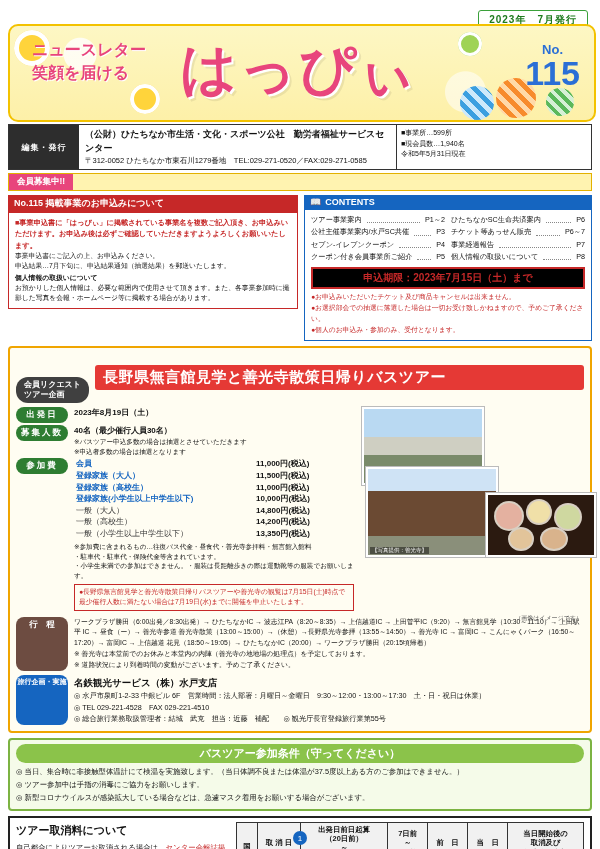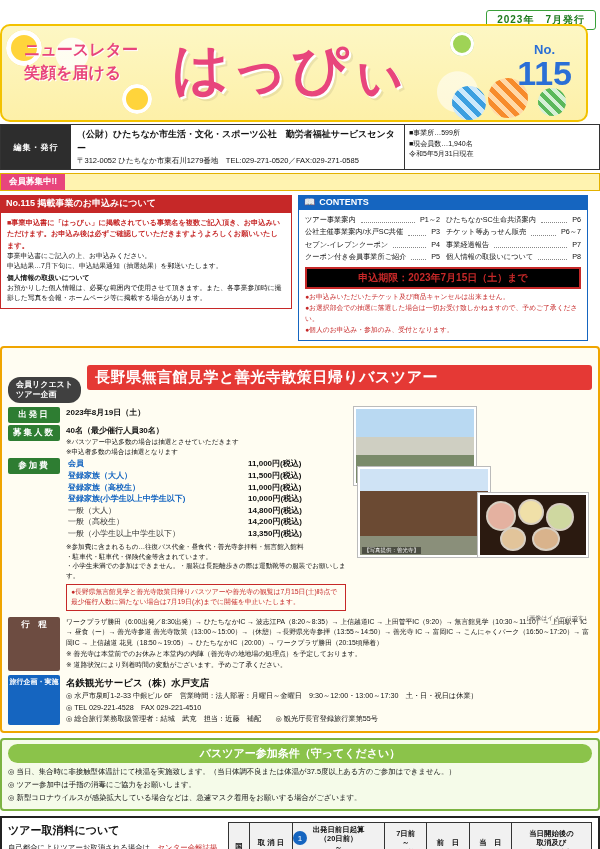--- a/index.html
+++ b/index.html
@@ -3,21 +3,21 @@
 <meta charset="utf-8">
 <style>
   html,body{margin:0;padding:0;}
   body{
     width:600px;height:849px;
     background:#ffffff;
     font-family:"Liberation Sans","DejaVu Sans",sans-serif;
     font-size:8px;color:#111;
     position:relative;overflow:hidden;
   }
-  .page{position:relative;width:600px;height:849px;box-sizing:border-box;padding:6px 0;}
+  .page{position:relative;width:600px;height:849px;box-sizing:border-box;padding:6px 8px;}
   
   .masthead{position:relative;height:112px;margin:2px 0 2px 0;}
   .issue-date{
     position:absolute;right:4px;top:2px;
     background:#ffffff;border:1px solid #3aa03a;border-radius:3px;
     padding:2px 10px;font-size:10px;font-weight:bold;color:#1d7a1d;letter-spacing:1px;
   }
   .title-wrap{
     position:absolute;left:0;top:16px;width:584px;height:94px;
     background:linear-gradient(180deg,#fdf7c4 0%,#fdf0a8 100%);
@@ -100,21 +100,21 @@
   .tour-title{
     flex:1;background:#e53935;color:#fff;font-weight:bold;font-size:15px;
     padding:3px 8px;border-radius:3px;letter-spacing:.5px;
   }
   .tour-body{display:flex;gap:6px;margin-top:4px;}
   .tour-info{width:338px;}
   .tour-photos{flex:1;position:relative;}
   .row{display:flex;align-items:flex-start;margin-bottom:2px;}
   .rowlabel{
     width:52px;min-width:52px;background:#2e7d32;color:#fff;font-weight:bold;
-    font-size:8.5px;text-align:center;padding:2px 0;border-radius:2px;letter-spacing:2px;
+    font-size:8.5px;text-align:center;padding:2px 0;border-radius:8px;letter-spacing:2px;
   }
   .rowlabel.blue{background:#1565c0;}
   .rowlabel.brown{background:#6d4c41;letter-spacing:0;}
   .rowval{flex:1;padding-left:6px;font-size:8px;line-height:1.5;}
   .fee-table{width:100%;border-collapse:collapse;font-size:8px;}
   .fee-table td{padding:0 2px;line-height:1.45;}
   .fee-table td.lbl{color:#1565c0;font-weight:bold;white-space:nowrap;}
   .fee-table td.lbl.plain{color:#333;font-weight:normal;}
   .fee-table td.amt{width:96px;font-weight:bold;}
   .fee-note{font-size:6.6px;line-height:1.5;margin-top:2px;}

